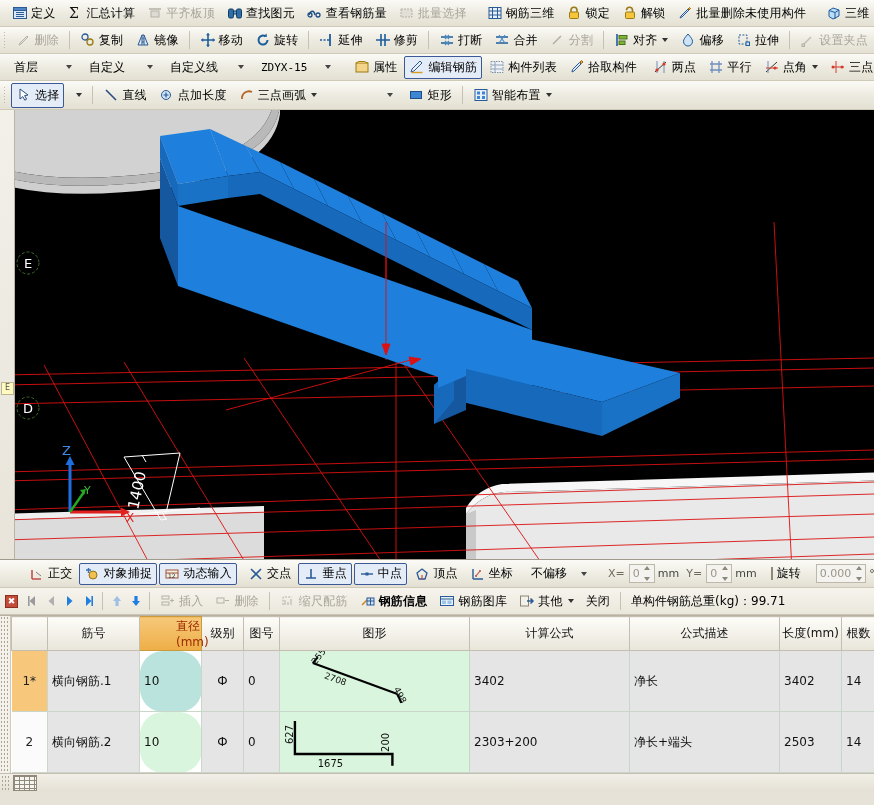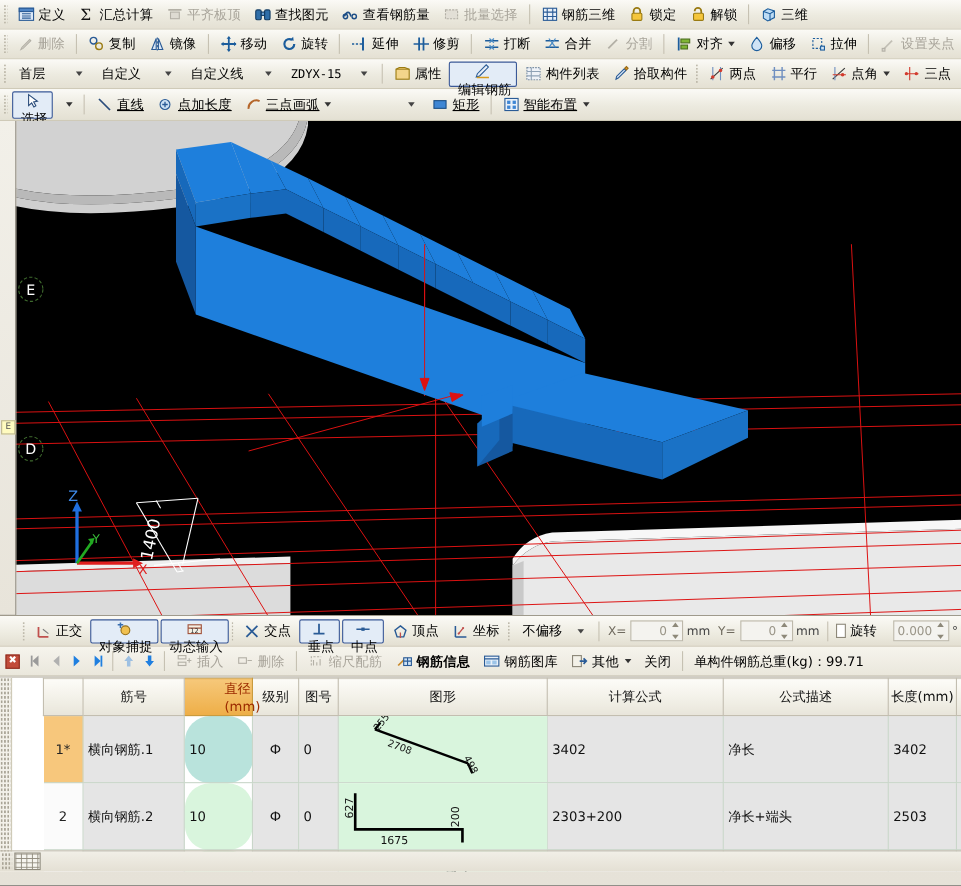--- a/index.html
+++ b/index.html
@@ -11,26 +11,26 @@
   }
   .app{position:relative;width:874px;height:805px;overflow:hidden;
        background:linear-gradient(#f3f1ea,#e6e2d8);}
 
   
   .tbrow{display:flex;align-items:center;height:26px;
          background:linear-gradient(#fbfaf6,#eceadf 55%,#e4e0d3);
          border-bottom:1px solid #cfcab8;padding-left:2px;white-space:nowrap;}
   .tbrow.r2{height:26px;}
   .tbrow.r3{height:26px;}
-  .tbrow.r4{height:28px;text-decoration:underline;}
+  .tbrow.r4{height:28px;}
   .tbitem{display:inline-flex;align-items:center;height:21px;padding:0 4px;
           margin:0 1px;border:1px solid transparent;border-radius:2px;cursor:default;}
   .tbitem span.lbl{margin-left:3px;letter-spacing:.2px;font-size:12px;}
   .tbitem.dis{color:#a8a49a;}
-  .tbitem.active{border:1px solid #3b5998;background:#e3ecf7;flex-direction:column;}
+  .tbitem.active{border:1px solid #3b5998;background:#e3ecf7;}
   .sep{display:inline-block;width:1px;height:18px;background:#c6c1b2;margin:0 4px;}
   .grip{display:inline-block;width:4px;height:18px;margin:0 3px 0 1px;
         background-image:radial-gradient(#b8b3a4 40%,transparent 41%);
         background-size:3px 3px;opacity:.9;}
   .caret{display:inline-block;width:0;height:0;margin-left:5px;
          border-left:3.5px solid transparent;border-right:3.5px solid transparent;
          border-top:4px solid #333;}
   .ico{display:inline-block;width:16px;height:16px;position:relative;flex:0 0 16px;}
   .ico svg{display:block;}
 
@@ -71,21 +71,21 @@
   
   .rebarbar{display:flex;align-items:center;height:26px;
             background:linear-gradient(#f6f4ed,#eae7dc);border-bottom:1px solid #c9c4b4;padding-left:2px;white-space:nowrap;}
   .closebox{width:11px;height:11px;background:#c24b3a;border:1px solid #8c2f22;color:#fff;
             font-size:9px;line-height:10px;text-align:center;margin:0 4px 0 3px;font-family:"DejaVu Sans",sans-serif;}
   .navbtn{width:19px;height:19px;display:inline-flex;align-items:center;justify-content:center;}
   .totw{font-size:12px;margin-left:6px;}
 
   
   .gridwrap{position:relative;background:#fff;height:176px;overflow:hidden;
-            border-top:1px solid #b7b2a4;display:flex;gap:28px;}
+            border-top:1px solid #b7b2a4;display:flex;}
   .dotrail{width:10px;flex:0 0 10px;background:#f3f1ea;border-right:1px solid #cfcab8;
            background-image:radial-gradient(#a9a496 40%,transparent 41%);background-size:3px 4px;}
   table.grid{border-collapse:collapse;table-layout:fixed;width:864px;font-size:12px;}
   table.grid th{background:linear-gradient(#fdfcf8,#f1efe6 60%,#e8e5da);
                 border:1px solid #c3beb0;height:22px;font-weight:normal;font-size:12px;color:#111;}
   table.grid th.hl{background:linear-gradient(#f6c87a,#eeae47);color:#9c2b00;border-color:#c99b3e;padding-left:36px;}
   table.grid td{border:1px solid #c9d6c9;background:#e5e5e5;height:60px;
                 padding:0 4px;vertical-align:middle;font-size:12px;color:#111;}
   table.grid td.rowhdr{background:#fbfbfb;text-align:center;border-left:none;color:#222;}
   table.grid tr.sel td.rowhdr{background:#f7c77c;}
@@ -190,20 +190,29 @@
     <div class="tbitem">
       <span class="ico">
           <svg width="16" height="16" viewBox="0 0 16 16">
         <path d="M10.5 7V5.2a3 3 0 10-6 0" stroke="#9a7b12" stroke-width="1.6" fill="none"></path>
         <rect x="3.5" y="7" width="9" height="6.5" rx="1" fill="#f5c63c" stroke="#9a7b12"></rect>
           </svg>
         </span>
       <span class="lbl">解锁</span>
     </div>
 
+    <div class="tbitem">
+      <span class="ico">
+          <svg width="16" height="16" viewBox="0 0 16 16">
+        <path d="M3 13l2-1 7-7-1-1-7 7z" fill="#cfe3f5" stroke="#2a5b96"></path>
+        <path d="M11 4l1.5-1.5 1 1L12 5z" fill="#f0a52e" stroke="#9a6a12"></path>
+          </svg>
+        </span>
+      <span class="lbl">批量删除未使用构件</span>
+    </div>
 
     <span class="sep"></span>
 
     <div class="tbitem">
       <span class="ico">
           <svg width="16" height="16" viewBox="0 0 16 16">
         <path d="M3 5.5l4-2.5 6 2v6l-6 3-4-2.5z" fill="#bddcf5" stroke="#1c5d9c"></path>
         <path d="M3 5.5l6 2 4-2.5M9 7.5V14" stroke="#1c5d9c" fill="none"></path>
           </svg>
         </span>

